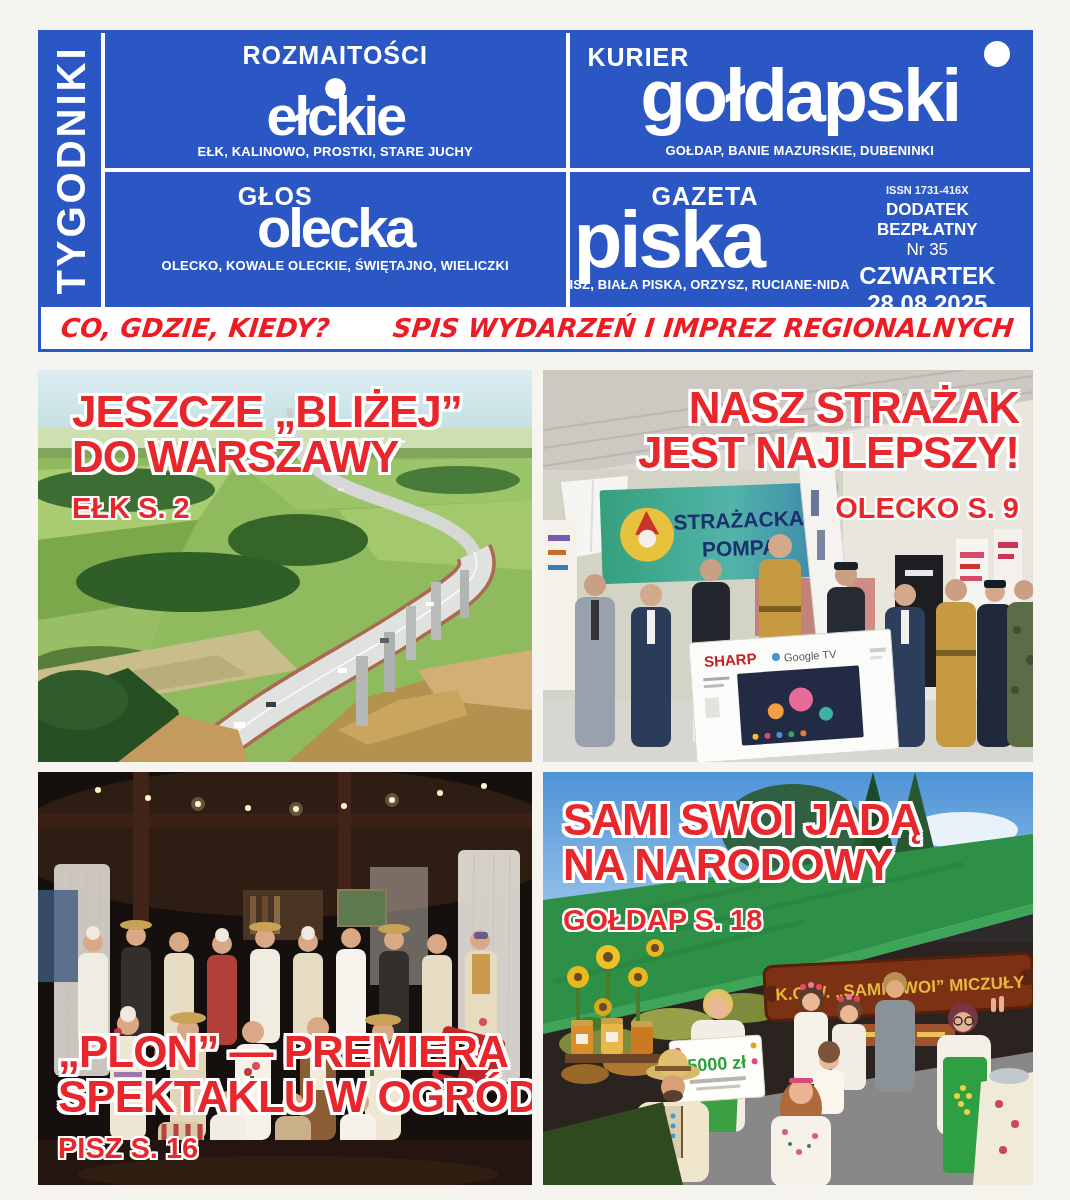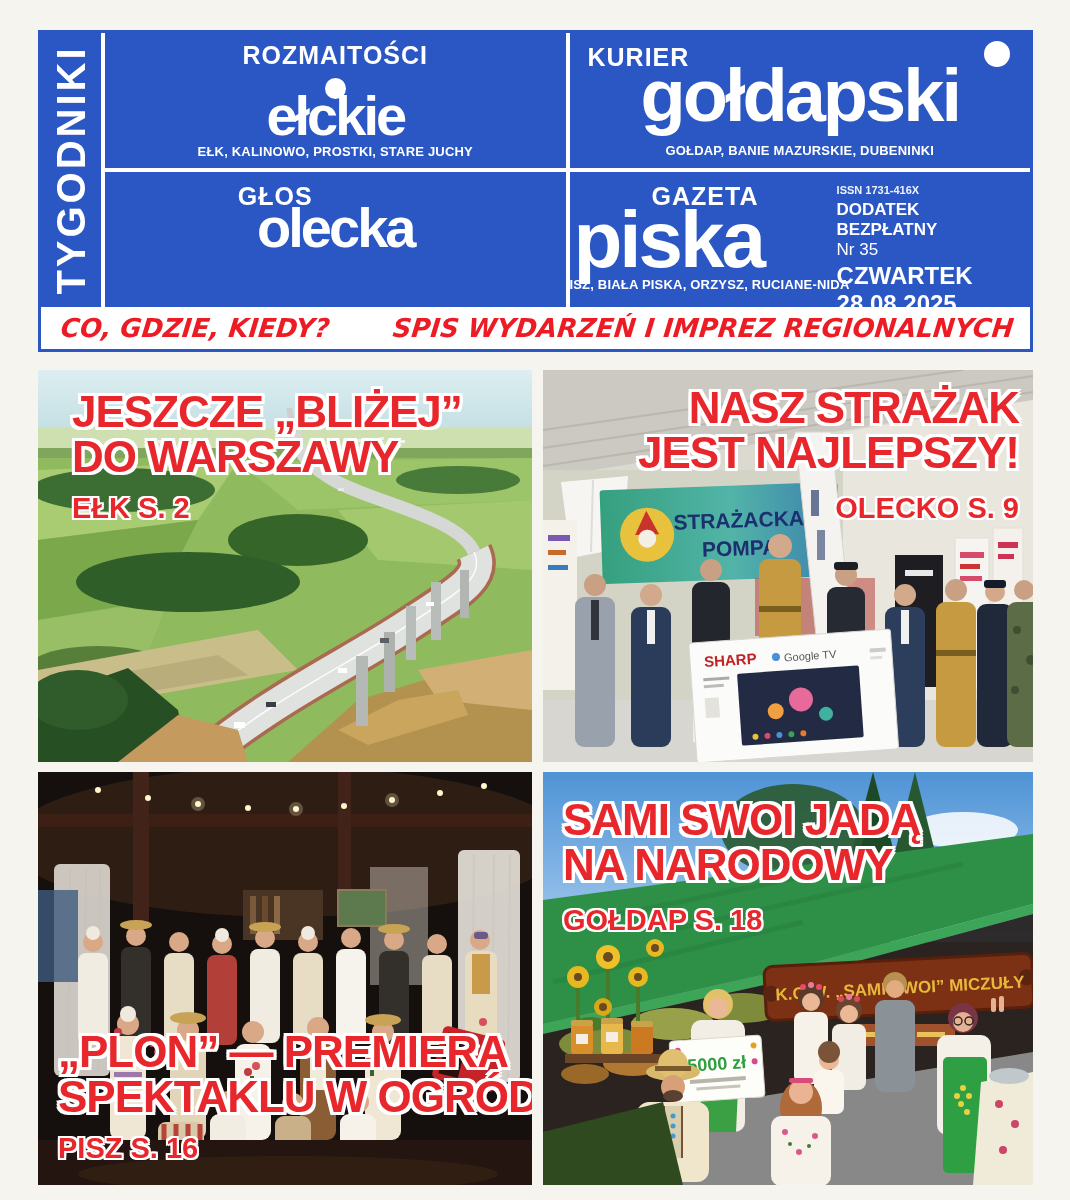--- a/index.html
+++ b/index.html
@@ -26,21 +26,21 @@
   .m2 .idot-abs{position:absolute;right:20px;top:8px;width:26px;height:26px;border-radius:50%;background:#fff;}
   .m2 .mast-main{font-size:74px;margin-top:30px;}
   .m2 .mast-sub{position:absolute;bottom:10px;left:0;right:0;text-align:center;}
   .m3 .mast-top{margin-top:10px;transform:translateX(-60px);}
   .m3 .mast-sub{margin-top:6px;}
   .m4{flex-direction:row;align-items:stretch;}
   .m4left{width:58%;padding-left:4px;display:flex;flex-direction:column;}
   .m4left .mast-top{justify-content:flex-start;margin-top:10px;}
   .m4left .mast-main{font-size:80px;margin-top:-6px;align-self:flex-start;}
   .m4left .mast-sub{align-self:center;margin-top:2px;white-space:nowrap;}
-  .m4info{flex:1;text-align:left;padding:12px 12px 10px 0;display:flex;flex-direction:column;}
+  .m4info{flex:1;text-align:center;padding:12px 12px 10px 0;display:flex;flex-direction:column;}
   .m4info .issn{font-size:11px;font-weight:bold;opacity:.92;}
   .m4info .supp{font-size:17px;font-weight:bold;margin-top:4px;}
   .m4info .nr{font-size:17px;margin-top:auto;}
   .m4info .date{font-size:24px;font-weight:bold;margin-top:2px;}
 
   .strip{flex:1;background:#fff;display:flex;justify-content:space-between;align-items:center;padding:0 16px 0 20px;}
   .strip span{color:var(--strip-red);font-style:italic;font-weight:bold;font-size:26px;transform:skewX(-6deg);font-family:"DejaVu Sans",sans-serif;white-space:nowrap;}
 
   
   .photo{position:absolute;overflow:hidden;background:#888;}
@@ -93,20 +93,21 @@
           <span class="idot-abs"></span>
           <div class="mast-main">gołdapski</div>
           <div class="mast-sub">GOŁDAP, BANIE MAZURSKIE, DUBENINKI</div>
         </section>
 
         <section class="mast m3">
           <div class="mast-top">
             <span>GŁOS</span>
           </div>
           <div class="mast-main">olecka</div>
+          <div class="mast-sub">OLECKO, KOWALE OLECKIE, ŚWIĘTAJNO, WIELICZKI</div>
         </section>
 
         <section class="mast m4">
           <div class="m4left">
             <div class="mast-top">
               <span>GAZETA</span>
             </div>
             <div class="mast-main">piska</div>
             <div class="mast-sub">PISZ, BIAŁA PISKA, ORZYSZ, RUCIANE-NIDA</div>
           </div>

